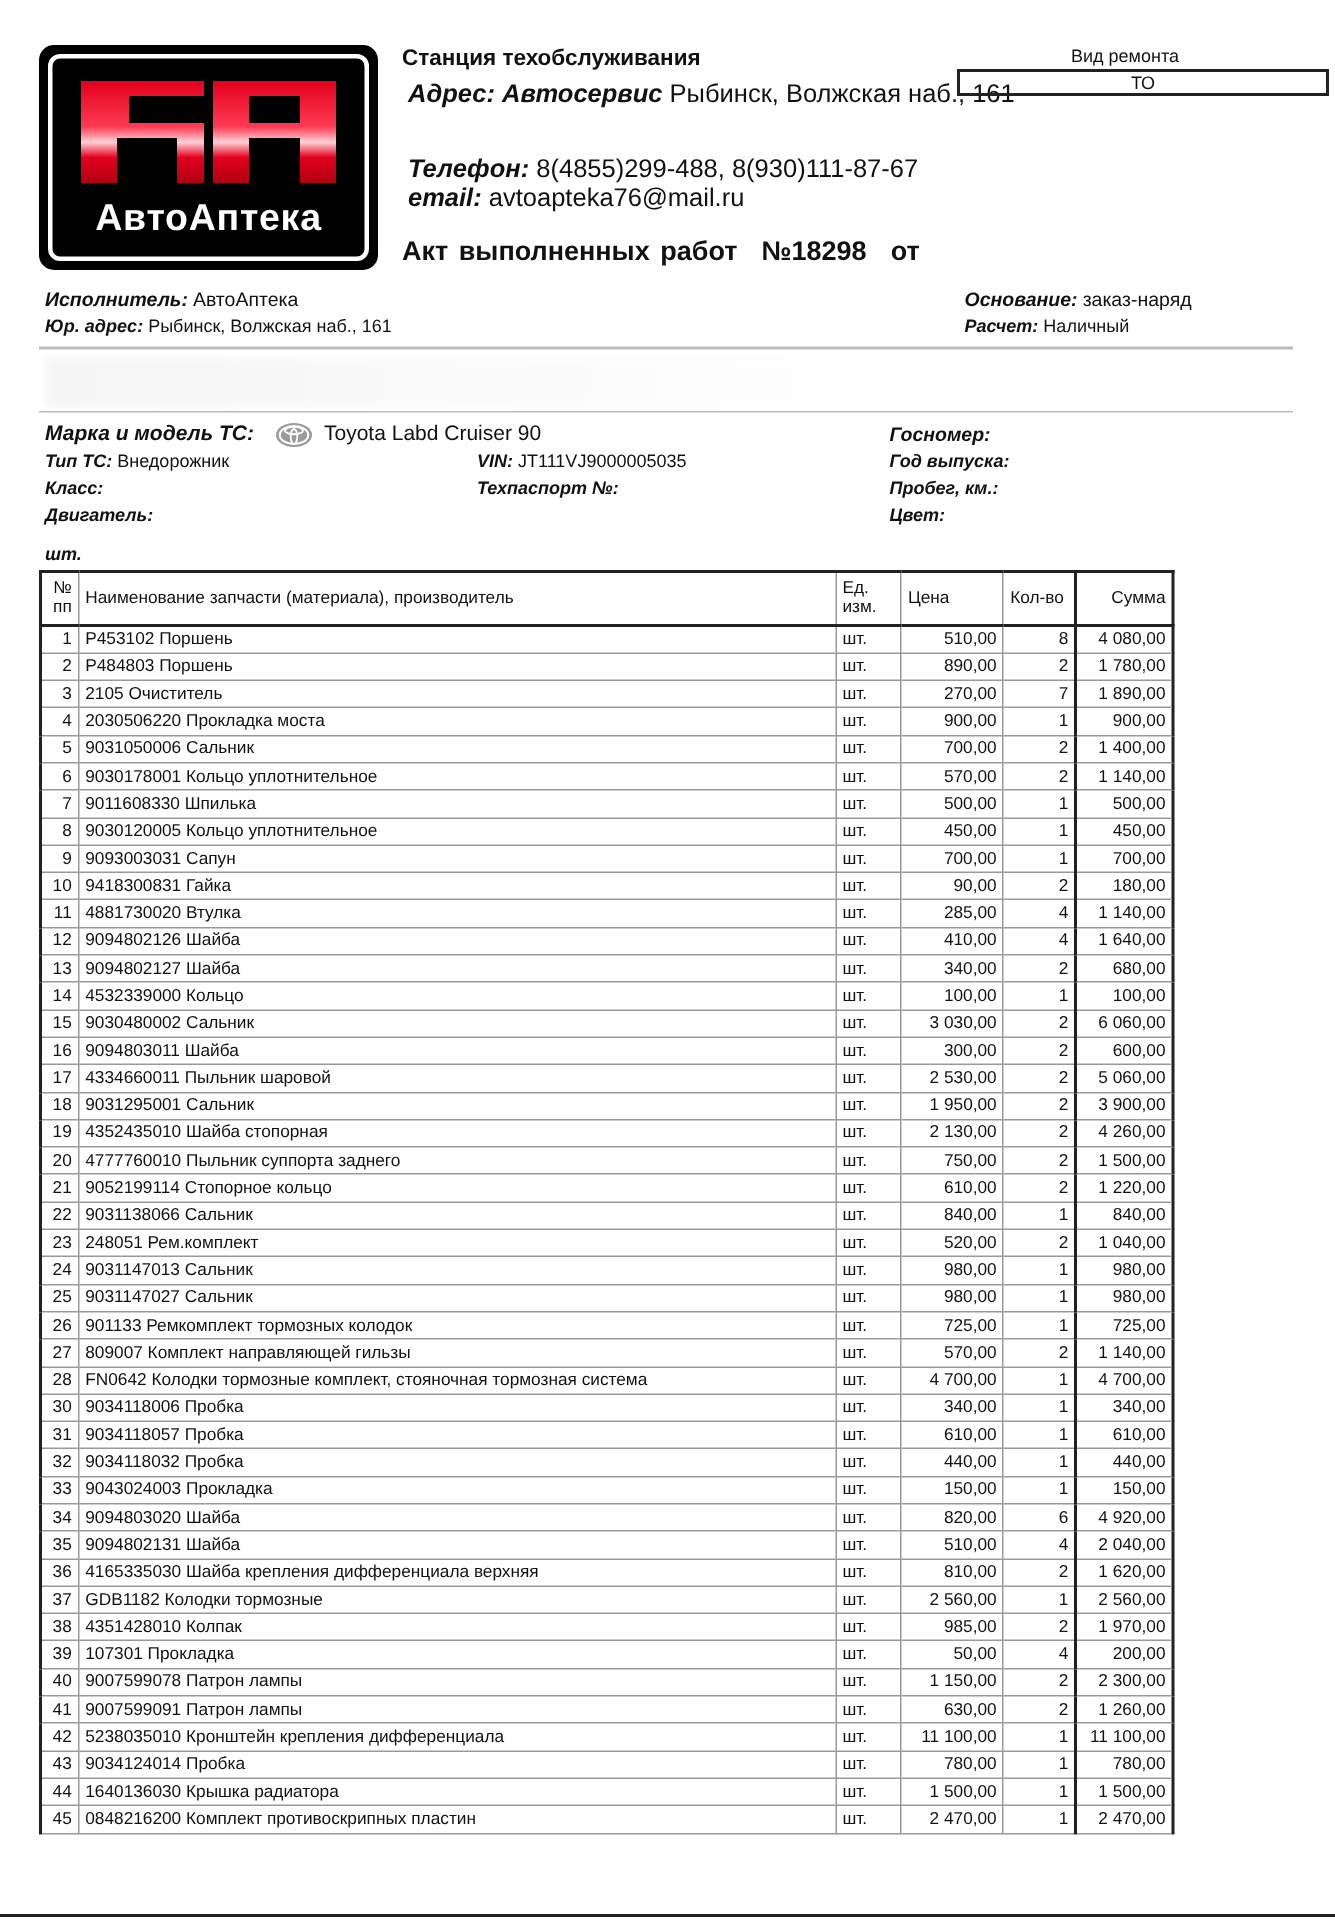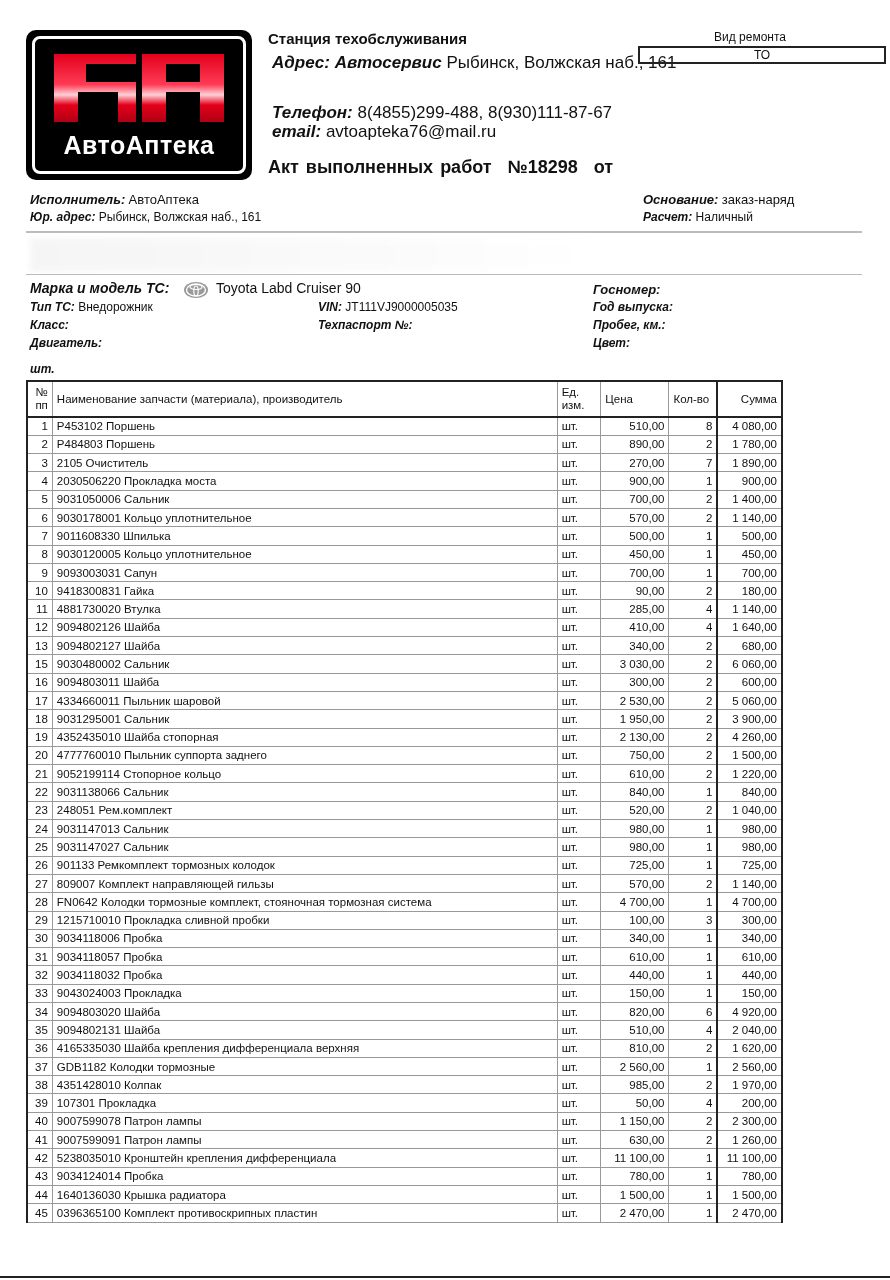--- a/index.html
+++ b/index.html
@@ -271,20 +271,28 @@
       </tr>
       <tr>
         <td>13</td>
         <td>9094802127 Шайба</td>
         <td>шт.</td>
         <td class="num">340,00</td>
         <td class="num">2</td>
         <td class="num sep">680,00</td>
       </tr>
       <tr>
+        <td>14</td>
+        <td>4532339000 Кольцо</td>
+        <td>шт.</td>
+        <td class="num">100,00</td>
+        <td class="num">1</td>
+        <td class="num sep">100,00</td>
+      </tr>
+      <tr>
         <td>15</td>
         <td>9030480002 Сальник</td>
         <td>шт.</td>
         <td class="num">3 030,00</td>
         <td class="num">2</td>
         <td class="num sep">6 060,00</td>
       </tr>
       <tr>
         <td>16</td>
         <td>9094803011 Шайба</td>
@@ -381,28 +389,20 @@
         <td class="num">2</td>
         <td class="num sep">1 140,00</td>
       </tr>
       <tr>
         <td>28</td>
         <td>FN0642 Колодки тормозные комплект, стояночная тормозная система</td>
         <td>шт.</td>
         <td class="num">4 700,00</td>
         <td class="num">1</td>
         <td class="num sep">4 700,00</td>
-      </tr>
-      <tr>
-        <td>29</td>
-        <td>1215710010 Прокладка сливной пробки</td>
-        <td>шт.</td>
-        <td class="num">100,00</td>
-        <td class="num">3</td>
-        <td class="num sep">300,00</td>
       </tr>
       <tr>
         <td>30</td>
         <td>9034118006 Пробка</td>
         <td>шт.</td>
         <td class="num">340,00</td>
         <td class="num">1</td>
         <td class="num sep">340,00</td>
       </tr>
       <tr>
@@ -512,21 +512,21 @@
       <tr>
         <td>44</td>
         <td>1640136030 Крышка радиатора</td>
         <td>шт.</td>
         <td class="num">1 500,00</td>
         <td class="num">1</td>
         <td class="num sep">1 500,00</td>
       </tr>
       <tr>
         <td>45</td>
-        <td>0396365100 Комплект противоскрипных пластин</td>
+        <td>0848216200 Комплект противоскрипных пластин</td>
         <td>шт.</td>
         <td class="num">2 470,00</td>
         <td class="num">1</td>
         <td class="num sep">2 470,00</td>
       </tr>
     </tbody>
 </table>
 
 <div class="bottom-rule"></div>
 

